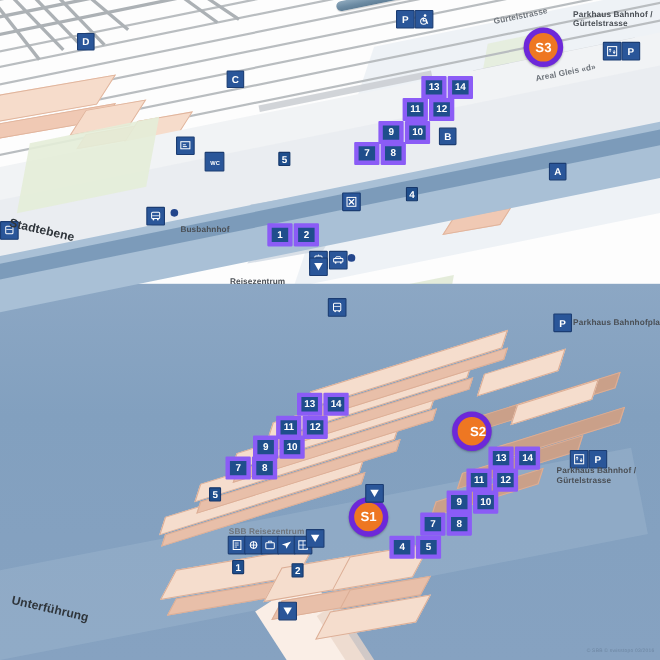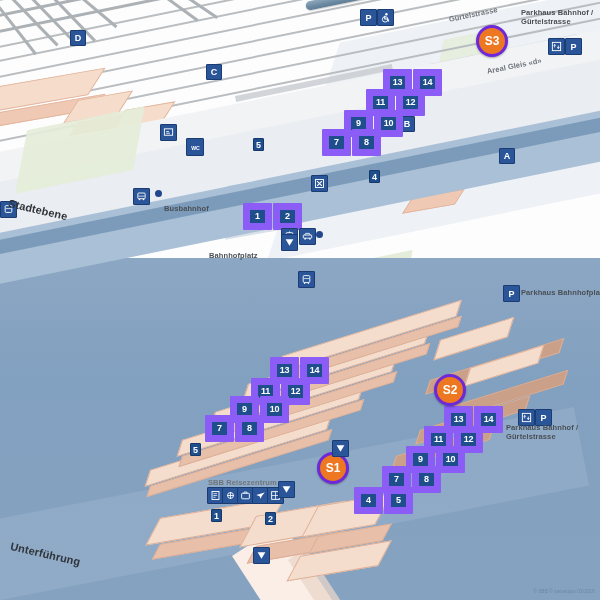--- a/index.html
+++ b/index.html
@@ -51,29 +51,29 @@
   .ubld.lt{background:#f5ddcd;}
   .ubld.dk{background:#caa089;}
   .concourse{position:absolute;background:#fbf1ea;transform-origin:0 0;}
 
   
   .m{position:absolute;background:#1f4e8c;color:#fff;border:1px solid #16376a;
      font-size:9px;line-height:13px;height:13px;min-width:11px;text-align:center;
      font-weight:bold;border-radius:1px;padding:0 2px;box-sizing:border-box;
      letter-spacing:-0.2px;}
   .m.pair{display:flex;gap:1px;background:none;border:none;padding:0;height:auto;}
-  .m.pair span{background:#1f4e8c;border:7px solid #8b5cf6;color:#fff;
+  .m.pair span{background:#1f4e8c;border:4px solid #8b5cf6;color:#fff;
      display:block;min-width:11px;padding:0 2px;border-radius:1px;line-height:13px;}
   .sect{position:absolute;background:#2a5699;color:#fff;border:1px solid #1b3c72;
      width:14px;height:14px;line-height:14px;text-align:center;font-size:9px;
      font-weight:bold;border-radius:1px;}
   .scirc{position:absolute;width:26px;height:26px;border-radius:50%;
      background:#ee7722;color:#fff;font-size:12px;font-weight:bold;
      line-height:26px;text-align:center;box-shadow:0 1px 2px rgba(0,0,0,.3);
-     border:3px solid #6d28d9;}
+     border:5px solid #6d28d9;}
   .ico{position:absolute;width:15px;height:15px;background:#2a5699;
      border:1px solid #1b3c72;border-radius:1px;display:flex;
      align-items:center;justify-content:center;}
   .ico svg{display:block;}
   .ico.big{width:16px;height:16px;}
   .dot{position:absolute;width:7px;height:7px;border-radius:50%;background:#23468c;}
 
   
   .lbl{position:absolute;color:#4a4f55;font-size:7.5px;font-weight:bold;
      white-space:nowrap;letter-spacing:.1px;}
@@ -269,21 +269,21 @@
   <div class="m pair" style="left:382px;top:466px;">
     <span>7</span>
     <span>8</span>
   </div>
   <div class="m pair" style="left:354px;top:487px;">
     <span>4</span>
     <span>5</span>
   </div>
 
   <div class="scirc" style="left:317px;top:452px;">S1</div>
-  <div class="scirc" style="left:434px;top:374px;">S2</div>
+  <div class="scirc" style="left:411px;top:374px;text-align:right;">S2</div>
   <div class="scirc" style="left:476px;top:25px;">S3</div>
 
   <div class="ico" style="left:360px;top:9px;">
     <svg width="11" height="11" viewBox="0 0 11 11">
         <text x="5.5" y="9" font-size="9" font-family="Liberation Sans" font-weight="bold" fill="#fff" text-anchor="middle">P</text>
       </svg>
   </div>
   <div class="ico" style="left:377px;top:9px;">
     <svg width="11" height="11" viewBox="0 0 12 12">
       <circle cx="7" cy="2.4" r="1.3" fill="#fff"></circle>
@@ -431,21 +431,21 @@
     <svg width="11" height="11" viewBox="0 0 12 12">
       <path d="M1.8 2.4 h8.4 L6 9.6 Z" fill="#fff"></path>
     </svg>
   </div>
 
   <div class="lbl diag" style="left:10px;top:197px;">Stadtebene</div>
   <div class="lbl diag" style="left:12px;top:540px;">Unterführung</div>
   <div class="lbl gry rot" style="left:448px;top:15px;">Gürtelstrasse</div>
   <div class="lbl gry rot" style="left:486px;top:67px;">Areal Gleis «d»</div>
   <div class="lbl" style="left:164px;top:204px;">Busbahnhof</div>
-  <div class="lbl" style="left:209px;top:251px;">Bahnhofplatz</div>
+  <div class="lbl" style="left:209px;top:251px;">Reisezentrum</div>
   <div class="lbl gry" style="left:208px;top:478px;">SBB Reisezentrum</div>
 
   <div class="lbl two" style="left:521px;top:8px;">
     <div>Parkhaus Bahnhof /</div>
     <div>Gürtelstrasse</div>
   </div>
 
   <div class="lbl" style="left:521px;top:288px;">Parkhaus Bahnhofplatz</div>
 
   <div class="lbl two" style="left:506px;top:423px;">

